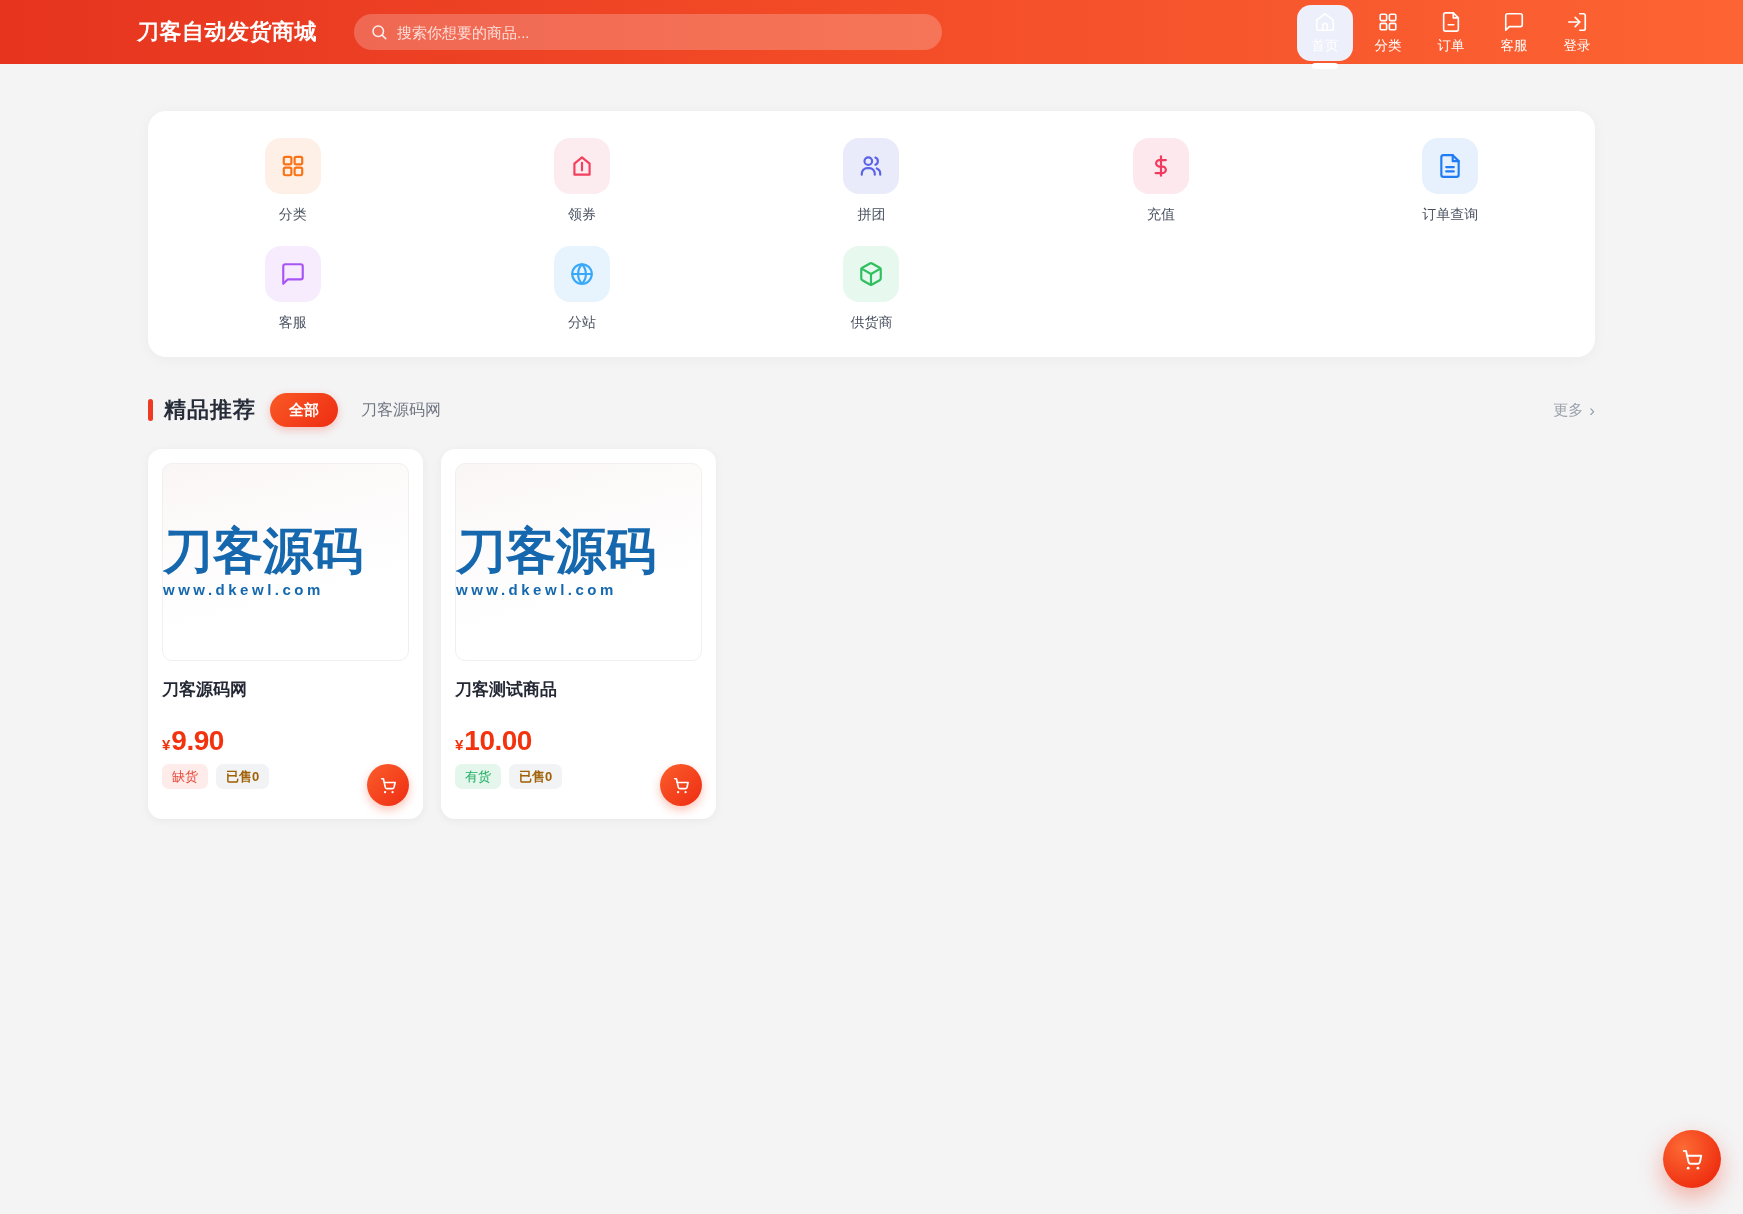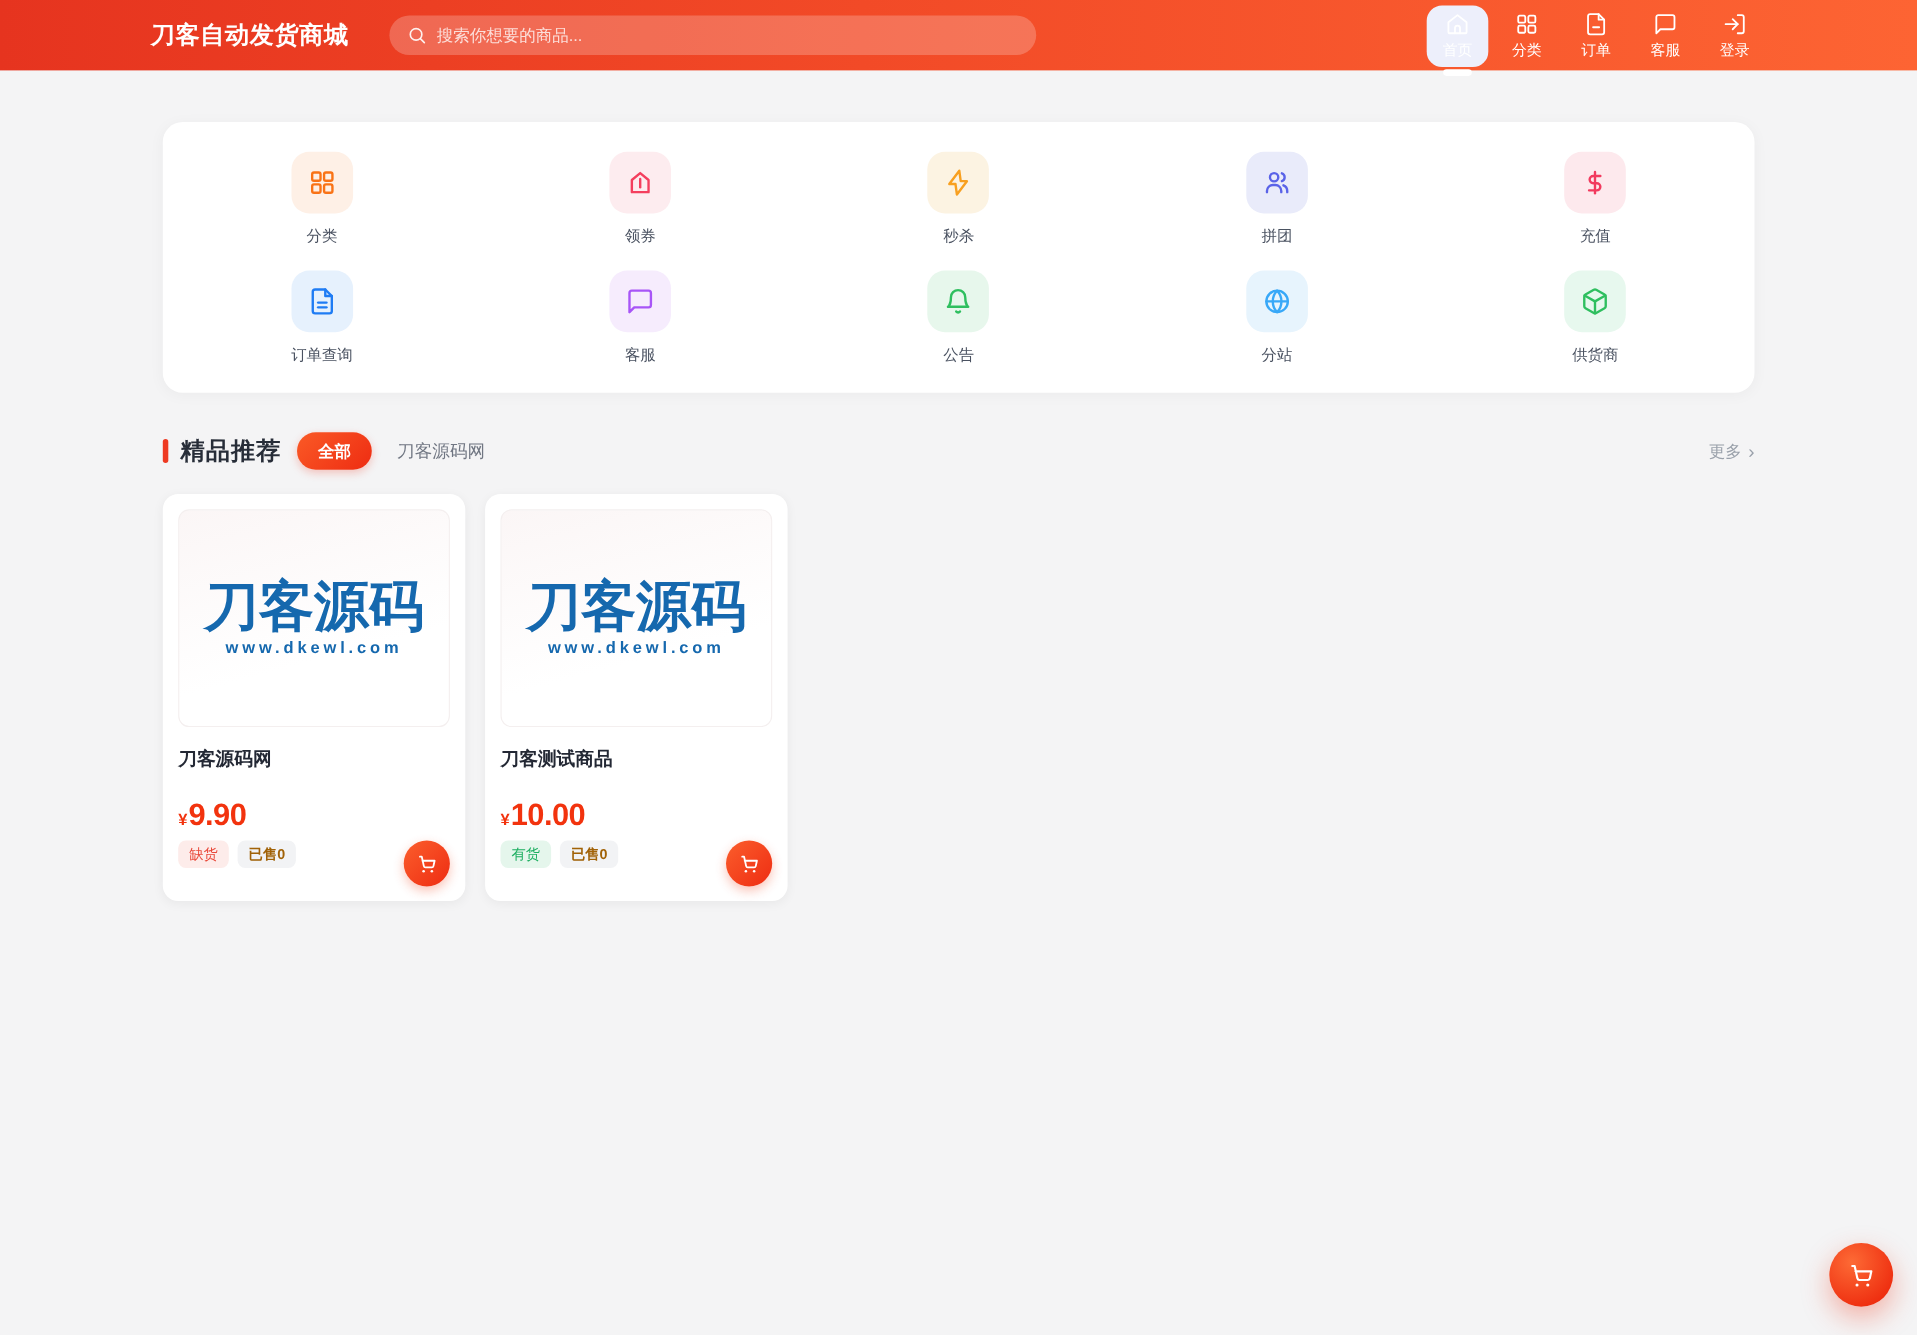--- a/index.html
+++ b/index.html
@@ -77,21 +77,21 @@
   .products { margin-top:22px; display:flex; gap:18px; }
   .card {
     width:275px; background:#fff; border-radius:14px; padding:14px 14px 13px;
     box-shadow:0 2px 10px rgba(0,0,0,.05);
     cursor:pointer;
   }
   .thumb {
     width:247px; height:198px; border-radius:10px;
     background:linear-gradient(165deg,#fbf6f6 0%,#ffffff 65%);
     border:1px solid #f4efef;
-    display:flex; flex-direction:column; align-items:center; justify-content:center;
+    display:flex; flex-direction:column; align-items:flex-start; justify-content:center;
     overflow:hidden;
   }
   .brand-cn { font-size:50px; font-weight:900; color:#1568ae; line-height:1; white-space:nowrap; }
   .brand-url { margin-top:5px; font-size:15px; font-weight:800; letter-spacing:3.5px; color:#1568ae; white-space:nowrap; }
   .p-title { margin-top:17px; font-size:17px; font-weight:600; color:#232834; }
   .price { margin-top:24px; color:#f2330e; display:flex; align-items:baseline; gap:1px; }
   .cur { font-size:15px; font-weight:700; }
   .amt { font-size:28px; font-weight:800; letter-spacing:-.5px; }
   .meta { margin-top:7px; display:flex; gap:8px; }
   .badge {
@@ -190,28 +190,20 @@
       <div class="quick-item">
         <div class="tile" style="color: rgb(244, 63, 94); background: rgb(253, 236, 239);">
           <svg width="26" height="26" viewBox="0 0 24 24" fill="none" stroke="currentColor" stroke-width="2" stroke-linecap="round" stroke-linejoin="round">
             <path d="M5 20V9.8L12 4l7 5.8V20z"></path>
               <line x1="12" y1="9" x2="12" y2="16"></line>
           </svg>
         </div>
         <div class="q-label">领券</div>
       </div>
 
-      <div class="quick-item">
-        <div class="tile" style="color: rgb(248, 160, 32); background: rgb(252, 243, 226);">
-          <svg width="26" height="26" viewBox="0 0 24 24" fill="none" stroke="currentColor" stroke-width="2" stroke-linecap="round" stroke-linejoin="round">
-            <path d="M13 2 4.6 13.2h5.2L11 22l8.4-11.2h-5.2z"></path>
-          </svg>
-        </div>
-        <div class="q-label">秒杀</div>
-      </div>
 
       <div class="quick-item">
         <div class="tile" style="color: rgb(90, 99, 232); background: rgb(233, 235, 250);">
           <svg width="26" height="26" viewBox="0 0 24 24" fill="none" stroke="currentColor" stroke-width="2" stroke-linecap="round" stroke-linejoin="round">
             <circle cx="9.5" cy="7.5" r="3.5"></circle>
               <path d="M3.5 20v-1a5 5 0 0 1 5-5h2a5 5 0 0 1 5 5v1"></path>
               <path d="M16 4.2a3.5 3.5 0 0 1 0 6.6"></path>
               <path d="M20.5 20v-1a5 5 0 0 0-3.2-4.7"></path>
           </svg>
         </div>
@@ -242,29 +234,20 @@
 
       <div class="quick-item">
         <div class="tile" style="color: rgb(168, 85, 247); background: rgb(246, 236, 253);">
           <svg width="26" height="26" viewBox="0 0 24 24" fill="none" stroke="currentColor" stroke-width="2" stroke-linecap="round" stroke-linejoin="round">
             <path d="M21 15a2 2 0 0 1-2 2H7l-4 4V5a2 2 0 0 1 2-2h14a2 2 0 0 1 2 2z"></path>
           </svg>
         </div>
         <div class="q-label">客服</div>
       </div>
 
-      <div class="quick-item">
-        <div class="tile" style="color: rgb(47, 191, 95); background: rgb(231, 247, 236);">
-          <svg width="26" height="26" viewBox="0 0 24 24" fill="none" stroke="currentColor" stroke-width="2" stroke-linecap="round" stroke-linejoin="round">
-            <path d="M18 8.5a6 6 0 0 0-12 0c0 6.5-2.5 8-2.5 8h17s-2.5-1.5-2.5-8"></path>
-              <path d="M13.6 20.5a2 2 0 0 1-3.2 0"></path>
-          </svg>
-        </div>
-        <div class="q-label">公告</div>
-      </div>
 
       <div class="quick-item">
         <div class="tile" style="color: rgb(56, 168, 248); background: rgb(231, 244, 253);">
           <svg width="26" height="26" viewBox="0 0 24 24" fill="none" stroke="currentColor" stroke-width="2" stroke-linecap="round" stroke-linejoin="round">
             <circle cx="12" cy="12" r="9"></circle>
               <path d="M3 12h18"></path>
               <path d="M12 3a13 13 0 0 1 0 18 13 13 0 0 1 0-18z"></path>
           </svg>
         </div>
         <div class="q-label">分站</div>

